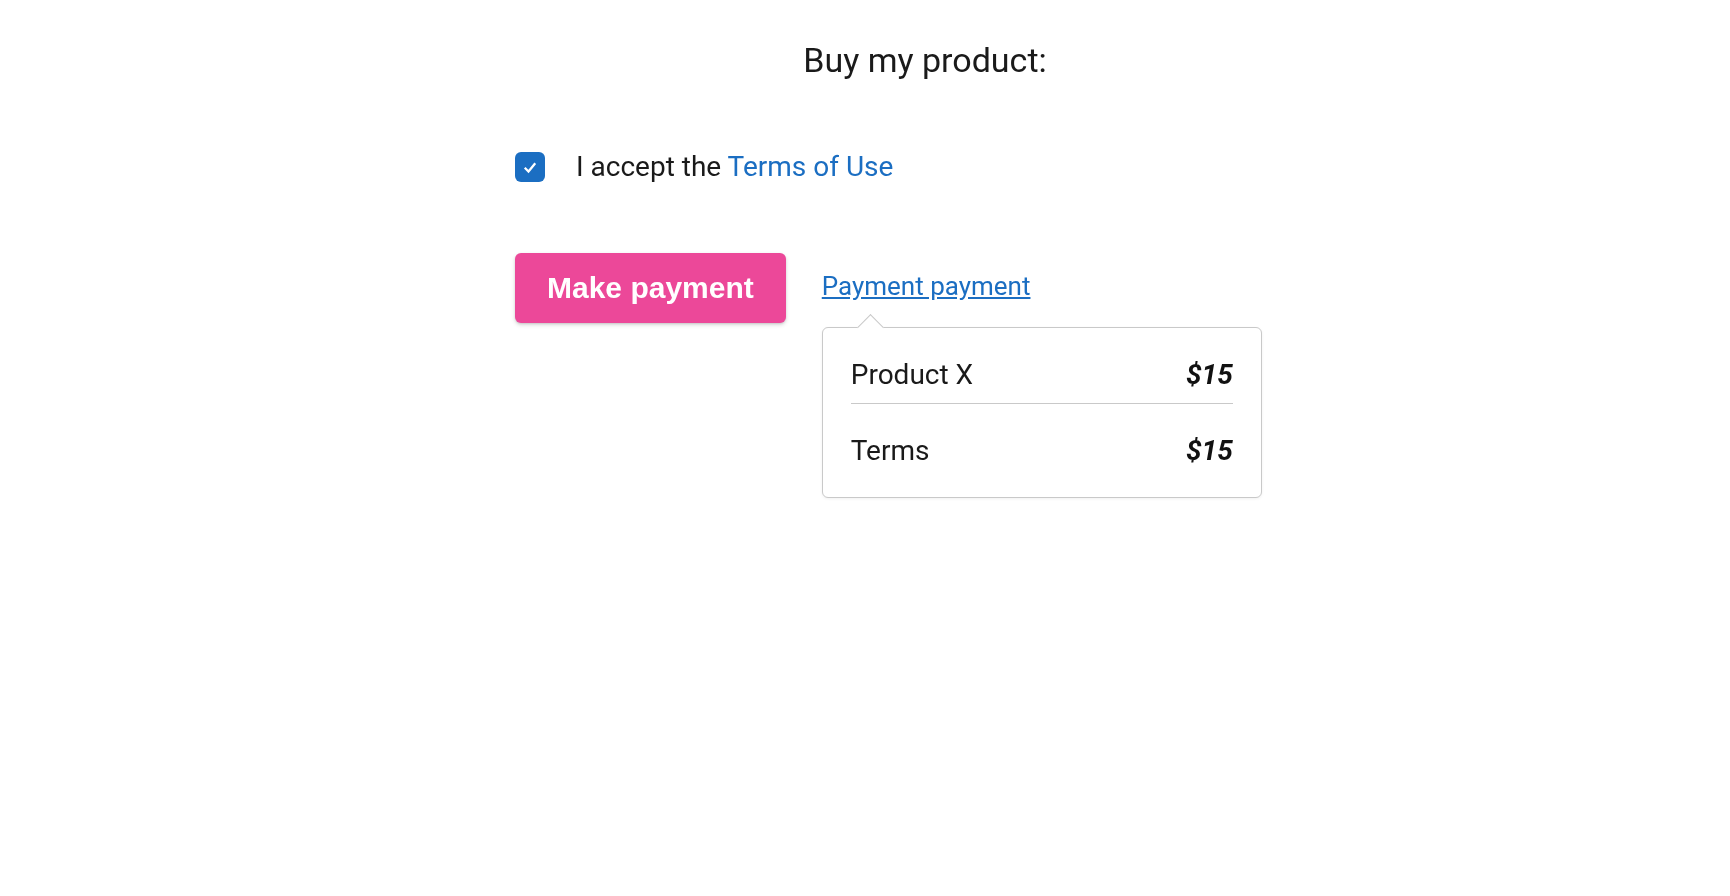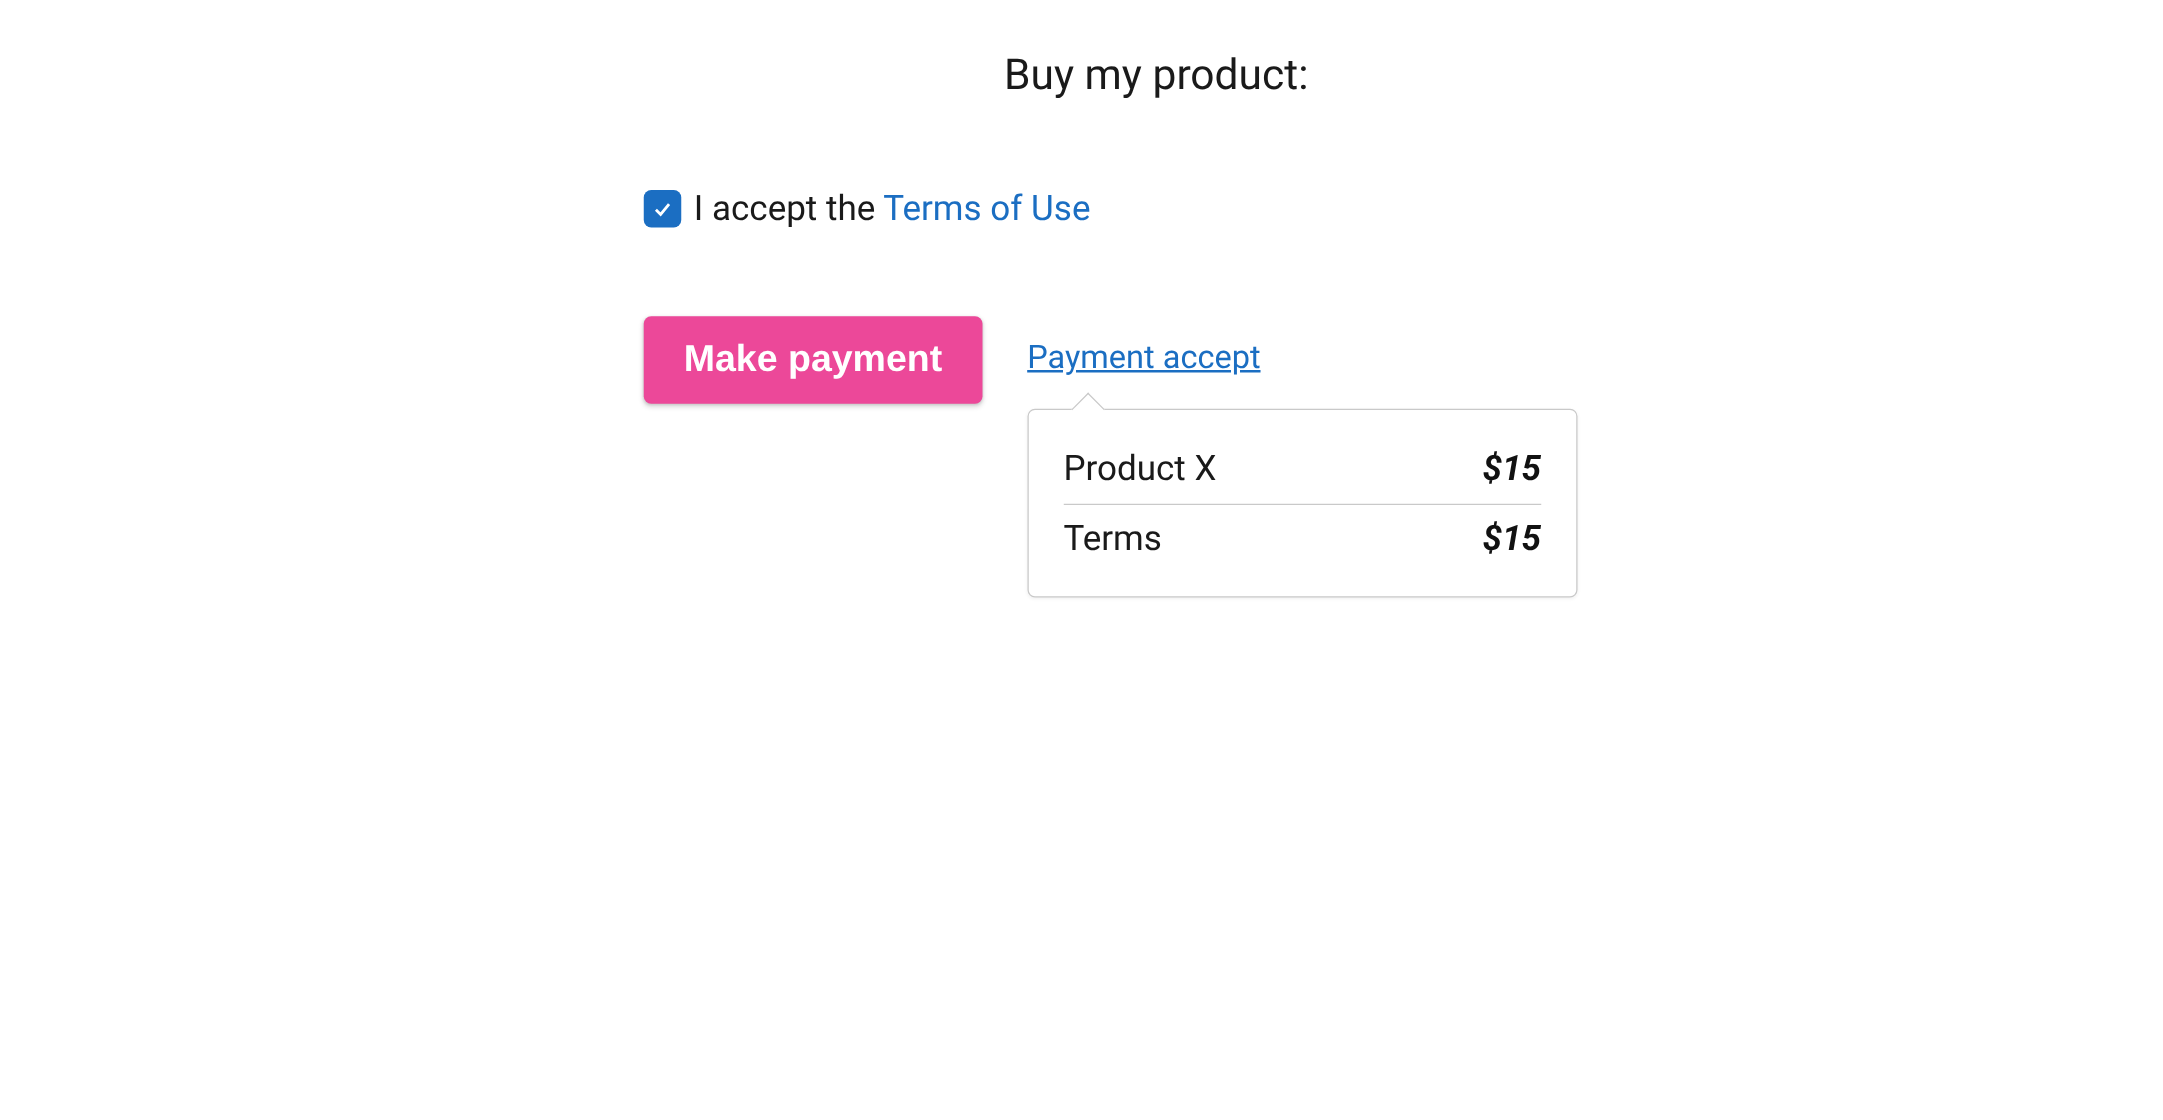--- a/index.html
+++ b/index.html
@@ -34,21 +34,21 @@
       font-weight: 400;
       color: #1a1a1a;
       margin-bottom: 70px;
       text-align: center;
     }
     .checkbox-row {
       display: flex;
       align-items: center;
       margin-left: 230px;
       margin-bottom: 70px;
-      gap: 10px;
+      gap: 31px;
     }
     .checkbox {
       width: 30px;
       height: 30px;
       background: #1b6ec2;
       border-radius: 6px;
       display: flex;
       align-items: center;
       justify-content: center;
       cursor: pointer;
@@ -126,21 +126,21 @@
     .popover-row {
       display: flex;
       justify-content: space-between;
       align-items: baseline;
       font-size: 28px;
       padding: 6px 0;
     }
     .popover-row:first-child {
       border-bottom: 1px solid #c9c9c9;
       padding-bottom: 12px;
-      margin-bottom: 4px;
+      margin-bottom: 24px;
     }
     .popover-row .label {
       color: #1a1a1a;
     }
     .popover-row .value {
       font-weight: 700;
       color: #111;
       font-style: italic;
     }
   </style>
@@ -160,21 +160,21 @@
       </div>
       <div class="checkbox-label">
         <span>I accept the </span><a class="terms-link">Terms of Use</a>
       </div>
     </div>
 
     <div class="actions-row">
       <button class="make-payment-btn">Make payment</button>
 
       <div class="details-col">
-        <a class="payment-details-link">Payment accept</a>
+        <a class="payment-details-link">Payment payment</a>
 
         <div class="popover">
           <div class="popover-row">
             <span class="label">Product X</span>
             <span class="value">$15</span>
           </div>
           <div class="popover-row">
             <span class="label">Terms</span>
             <span class="value">$15</span>
           </div>

